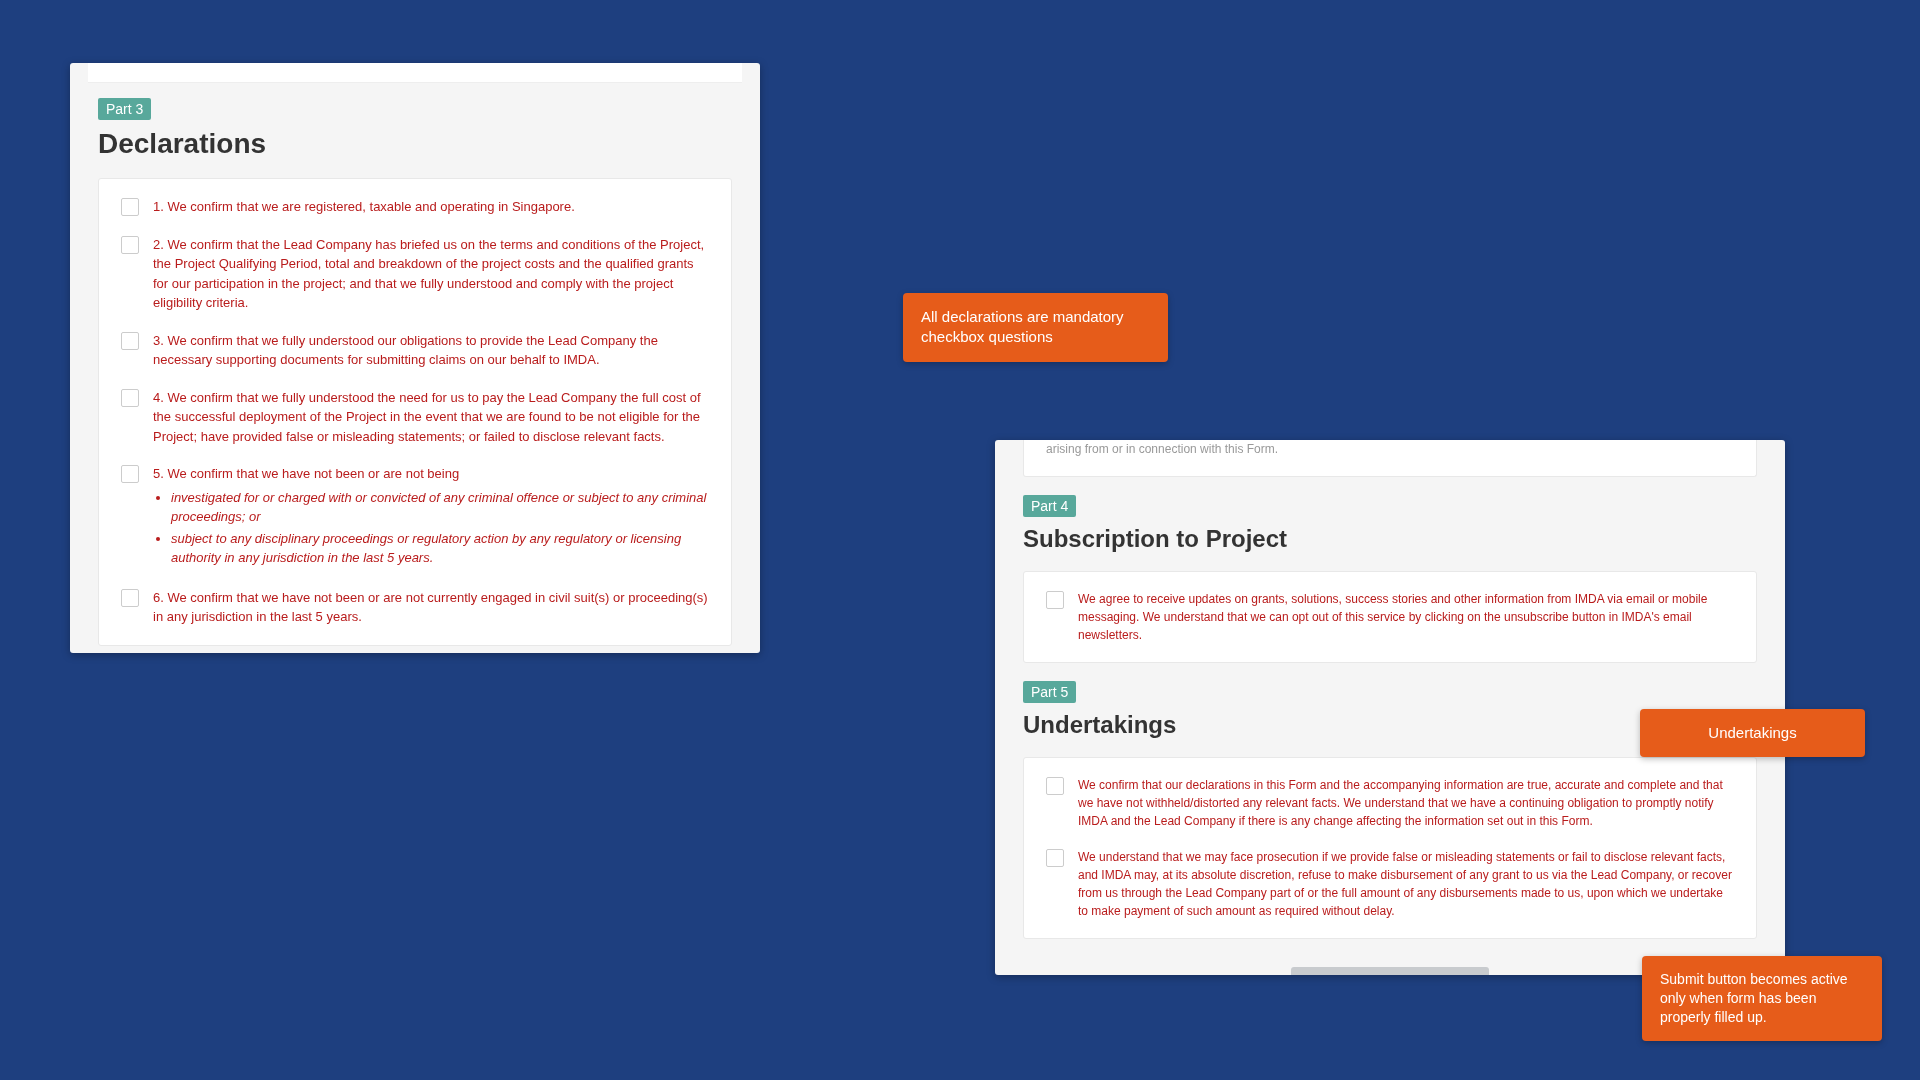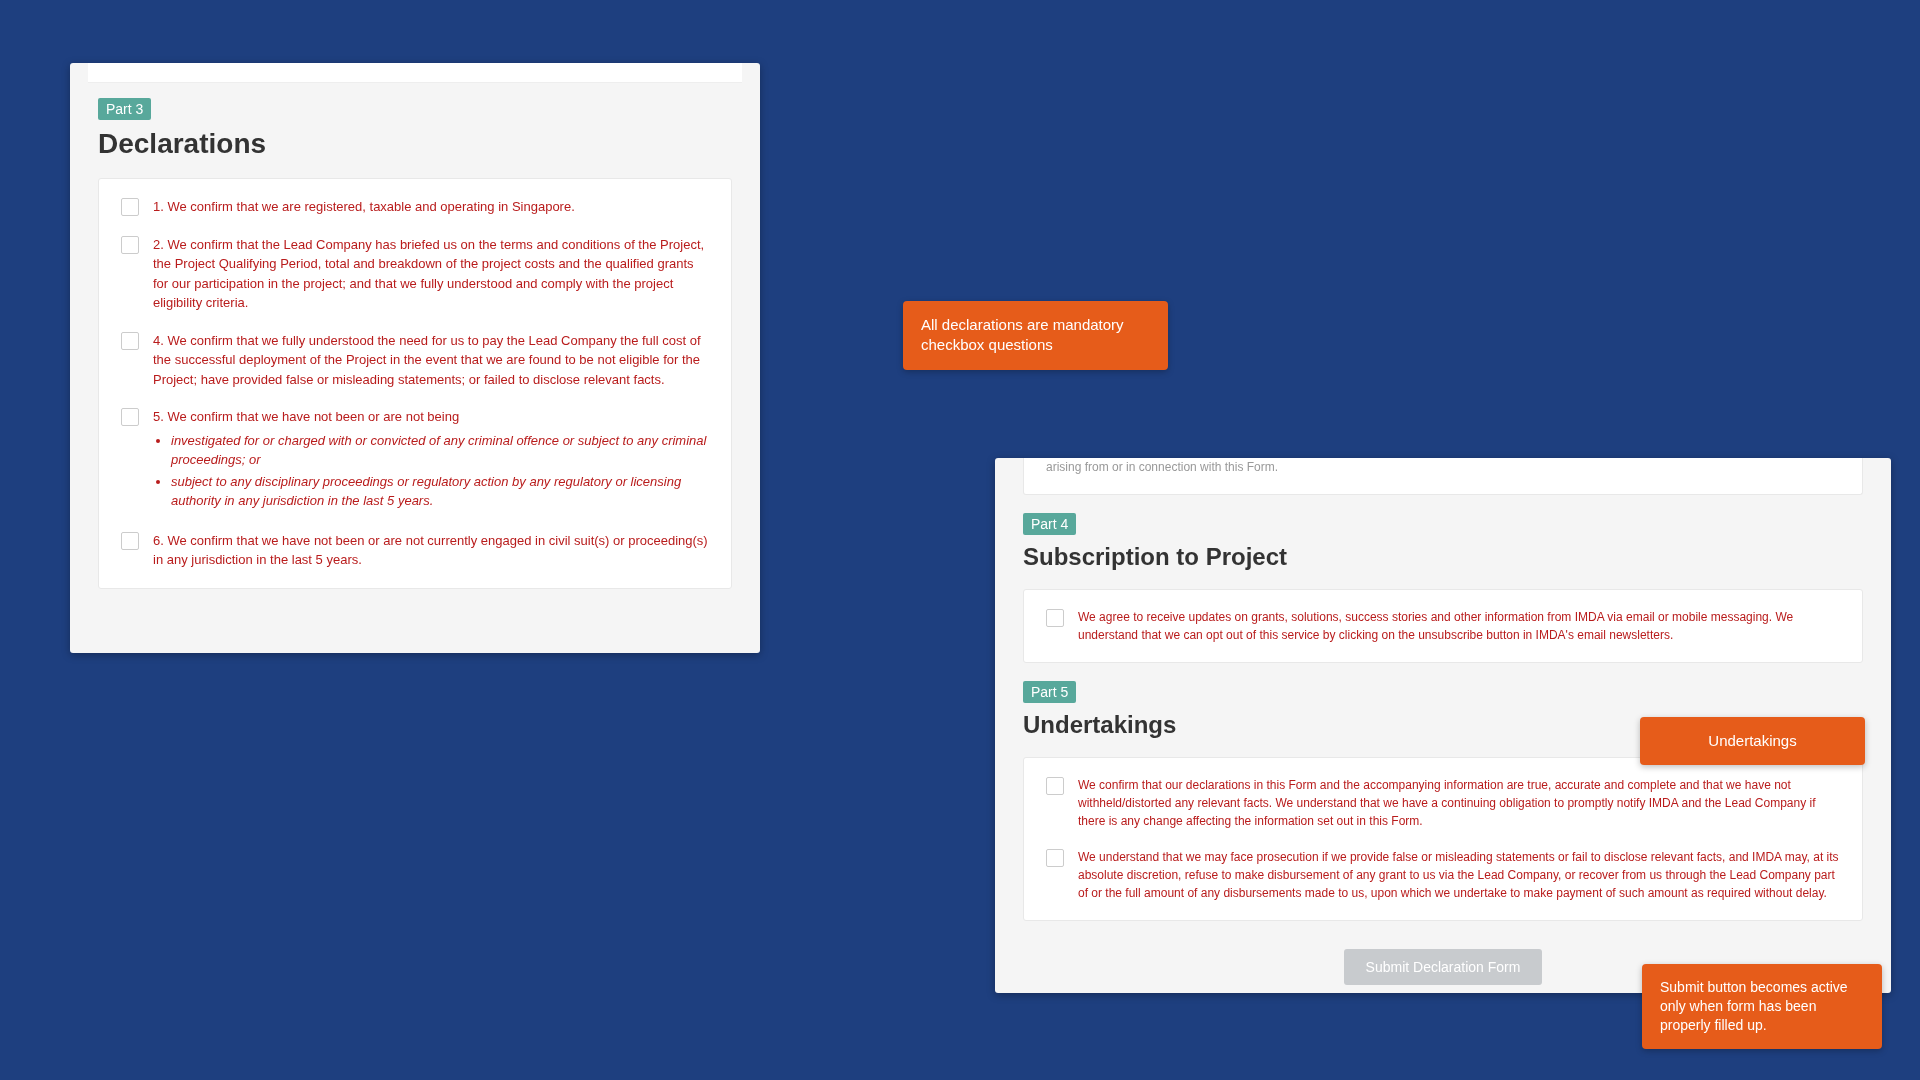--- a/index.html
+++ b/index.html
@@ -20,22 +20,22 @@
   .panel-left {
     left: 70px;
     top: 46px;
     width: 690px;
     height: 590px;
     overflow: hidden;
     margin-top: 17px;
   }
   .panel-right {
     left: 995px;
-    top: 458px;
-    width: 896px;
+    top: 440px;
+    width: 790px;
     height: 535px;
     overflow: hidden;
   }
   .topbar {
     height: 20px;
     background: #ffffff;
     border-bottom: 1px solid #eee;
     margin: 0 18px 15px 18px;
   }
   .part-tag {
@@ -94,21 +94,20 @@
   }
   .callout {
     position: absolute;
     background: #e65c1a;
     color: #fff;
     font-size: 15px;
     padding: 14px 18px;
     border-radius: 4px;
     box-shadow: 0 2px 6px rgba(0,0,0,0.25);
     line-height: 1.35;
-    margin-top: 8px;
   }
   .callout-1 { left: 903px; top: 293px; width: 265px; }
   .callout-2 { left: 1640px; top: 709px; width: 225px; text-align:center; }
   .callout-3 { left: 1642px; top: 956px; width: 240px; font-size:14px; }
   .partial-text {
     font-size: 12px;
     color: #999;
     line-height: 1.5;
     padding: 0 30px 12px 60px;
   }
@@ -139,20 +138,24 @@
       <div class="check-row">
         <div class="checkbox"></div>
         <div class="check-text">1. We confirm that we are registered, taxable and operating in Singapore.</div>
       </div>
 
       <div class="check-row">
         <div class="checkbox"></div>
         <div class="check-text">2. We confirm that the Lead Company has briefed us on the terms and conditions of the Project, the Project Qualifying Period, total and breakdown of the project costs and the qualified grants for our participation in the project; and that we fully understood and comply with the project eligibility criteria.</div>
       </div>
 
+      <div class="check-row">
+        <div class="checkbox"></div>
+        <div class="check-text">3. We confirm that we fully understood our obligations to provide the Lead Company the necessary supporting documents for submitting claims on our behalf to IMDA.</div>
+      </div>
 
       <div class="check-row">
         <div class="checkbox"></div>
         <div class="check-text">4. We confirm that we fully understood the need for us to pay the Lead Company the full cost of the successful deployment of the Project in the event that we are found to be not eligible for the Project; have provided false or misleading statements; or failed to disclose relevant facts.</div>
       </div>
 
       <div class="check-row">
         <div class="checkbox"></div>
         <div class="check-text">
           <span>5. We confirm that we have not been or are not being</span>

